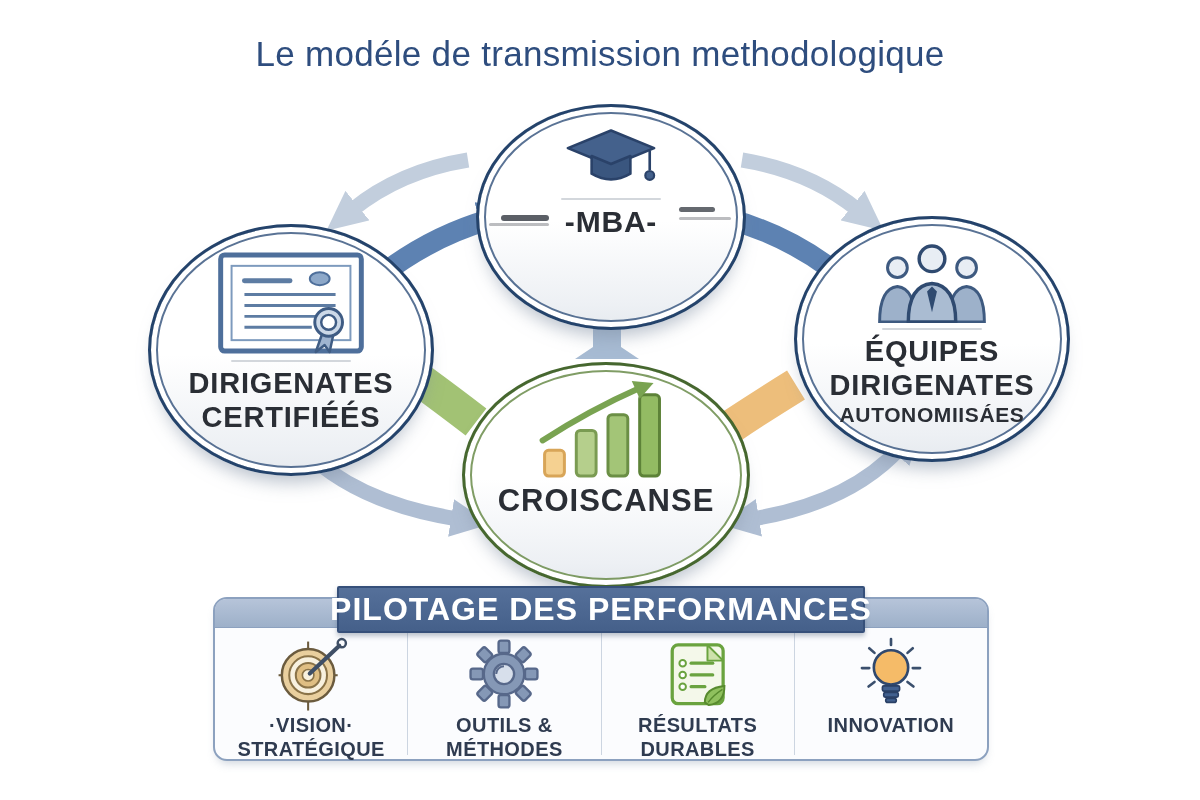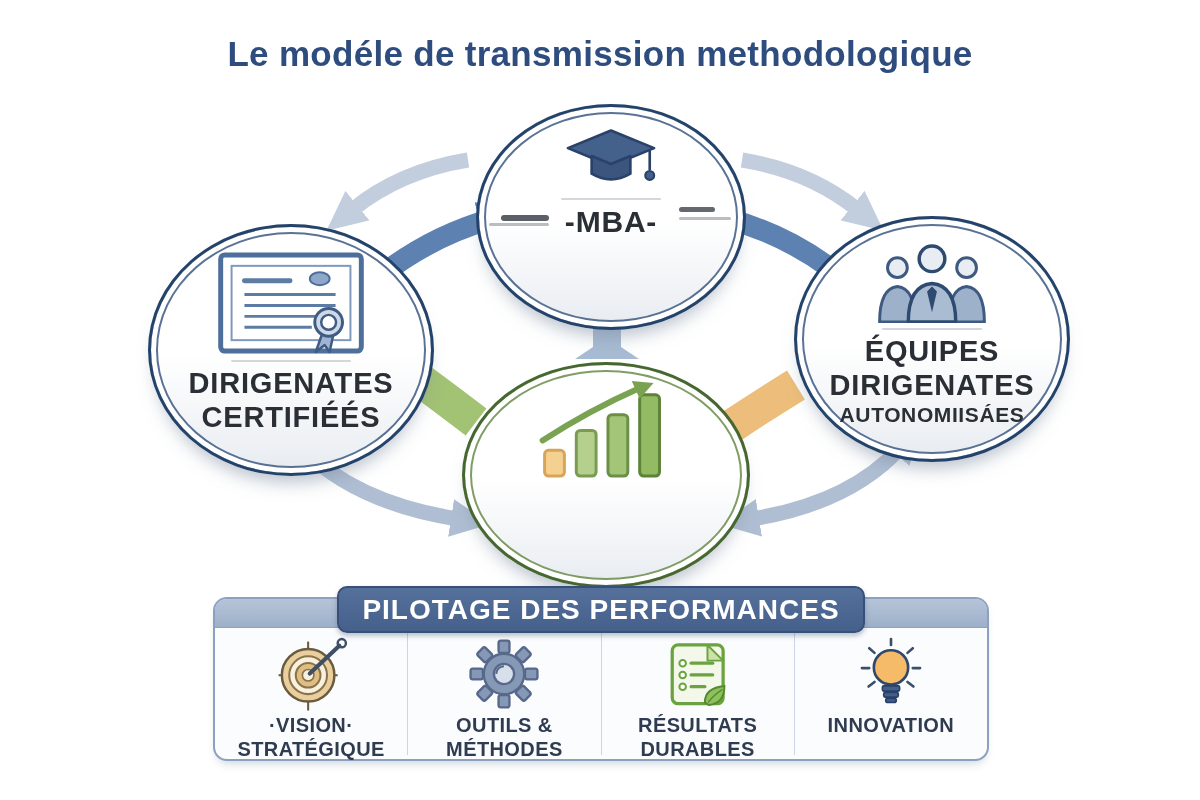--- a/index.html
+++ b/index.html
@@ -4,21 +4,21 @@
 <style>
   html,body{margin:0;padding:0;}
   body{
     width:1200px;height:800px;position:relative;overflow:hidden;
     background:#ffffff;
     font-family:"Liberation Sans","DejaVu Sans",sans-serif;
     -webkit-font-smoothing:antialiased;
   }
   .title{
     position:absolute;left:0;top:34px;width:1200px;text-align:center;
-    font-size:35px;font-weight:700;color:#2e4d7e;letter-spacing:.3px;
+    font-size:35px;font-weight:400;color:#2e4d7e;letter-spacing:.3px;
   }
   
   svg.links{position:absolute;left:0;top:0;z-index:1;}
   
   .node{
     position:absolute;z-index:2;border-radius:50%;
     background:linear-gradient(180deg,#ffffff 52%,#edf0f4 90%,#e6eaef 100%);
     display:flex;flex-direction:column;align-items:center;
     box-shadow:inset 0 0 0 5px #ffffff, inset 0 0 0 7px rgba(61,91,130,.85),
                0 14px 18px -8px rgba(125,140,160,.55);
@@ -52,23 +52,23 @@
   }
   .panel-strip{
     position:absolute;left:0;top:0;right:0;height:28px;
     background:linear-gradient(180deg,#b6c4d9,#9db0c9);
     border-radius:11px 11px 0 0;border-bottom:1px solid #8ca1bf;
   }
   .banner{
     position:absolute;left:50%;top:-13px;transform:translateX(-50%);
     width:524px;height:43px;z-index:3;
     background:linear-gradient(180deg,#55709a,#45608a);
-    border:2px solid #36507a;border-radius:10px;
+    border:2px solid #36507a;border-radius:2px;
     display:flex;align-items:center;justify-content:center;
-    color:#ffffff;font-size:28px;font-weight:700;letter-spacing:1px;
+    color:#ffffff;font-size:32px;font-weight:700;letter-spacing:1px;
     box-shadow:0 3px 5px rgba(60,80,110,.35);
     white-space:nowrap;
   }
   .columns{position:absolute;left:0;right:0;top:32px;bottom:4px;display:flex;}
   .col{flex:1;display:flex;flex-direction:column;align-items:center;justify-content:flex-start;padding-top:8px;}
   .col + .col{border-left:1px solid #ccd5e1;}
   .col .ic{height:70px;display:flex;align-items:center;justify-content:center;margin-bottom:4px;}
   .col .lbl{font-size:20px;font-weight:700;color:#2f3b50;line-height:1.2;letter-spacing:.4px;text-align:center;}
 </style>
 </head>
@@ -163,20 +163,21 @@
 
 <div class="node green node-center">
   <svg width="142" height="104" viewBox="0 0 140 105">
     <rect x="8" y="72" width="20" height="26" rx="4" fill="#f5d191" stroke="#d8a558" stroke-width="3"></rect>
     <rect x="40" y="52" width="20" height="46" rx="4" fill="#b5cf8c" stroke="#7a9b52" stroke-width="3"></rect>
     <rect x="72" y="36" width="20" height="62" rx="4" fill="#a3c577" stroke="#6b8f45" stroke-width="3"></rect>
     <rect x="104" y="16" width="20" height="82" rx="4" fill="#93bb63" stroke="#5d8238" stroke-width="3"></rect>
     <path d="M6,62 C40,40 70,24 104,9" fill="none" stroke="#79a351" stroke-width="6" stroke-linecap="round"></path>
     <polygon points="96,2 118,4 104,20" fill="#79a351"></polygon>
   </svg>
+  <div class="line1">CROISCANSE</div>
 </div>
 
 <div class="panel">
   <div class="panel-strip"></div>
   <div class="banner">PILOTAGE DES PERFORMANCES</div>
   <div class="columns">
 
     <div class="col">
       <div class="ic">
         <svg width="78" height="78" viewBox="0 0 95 95">

